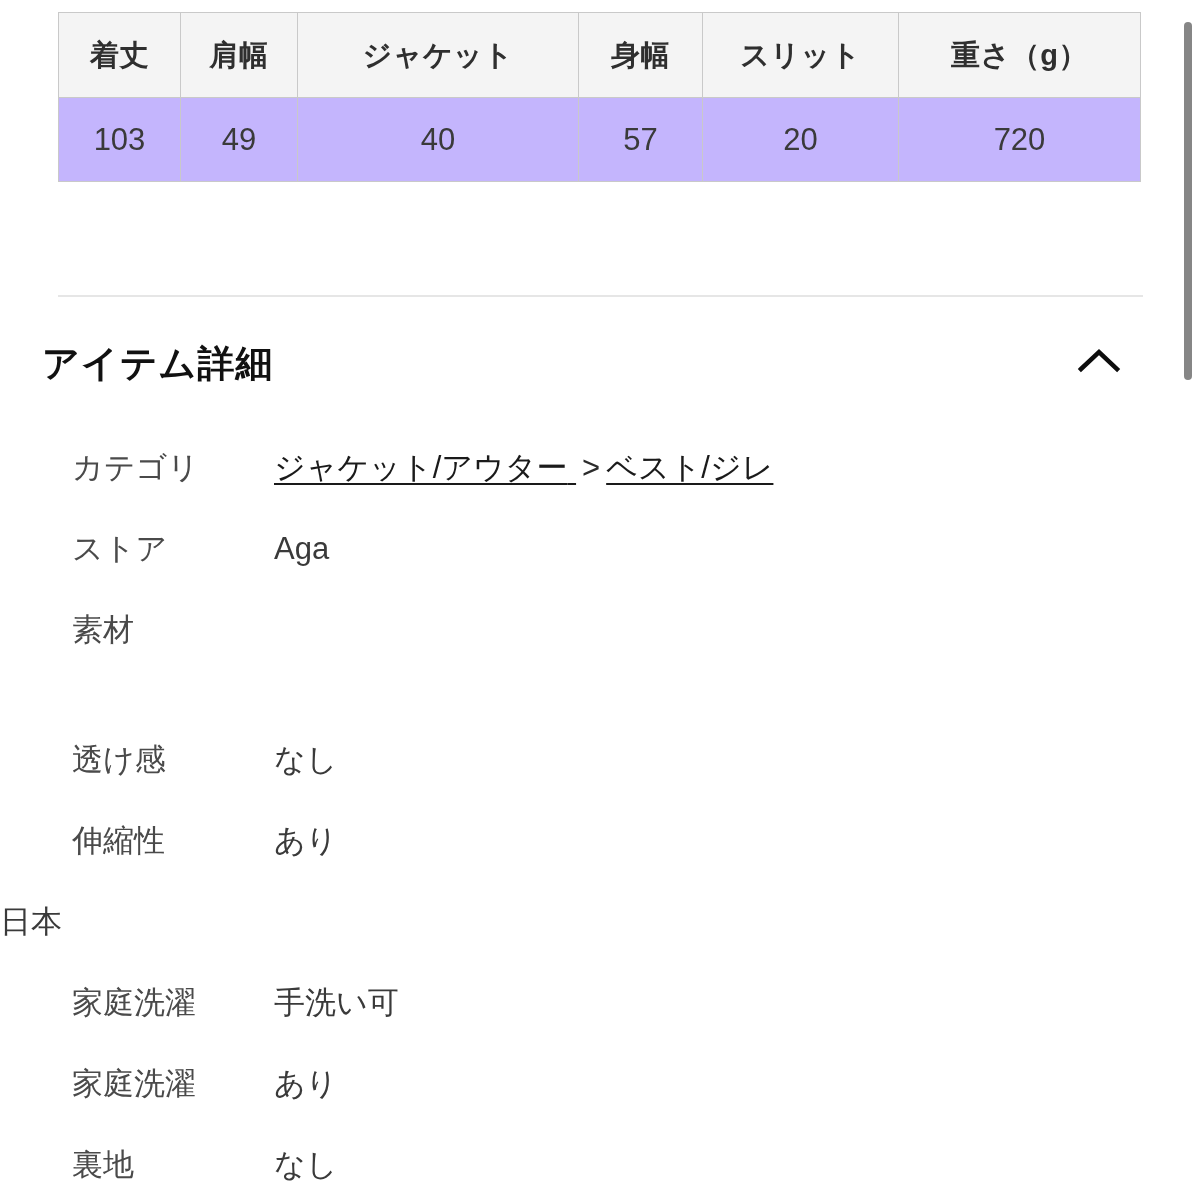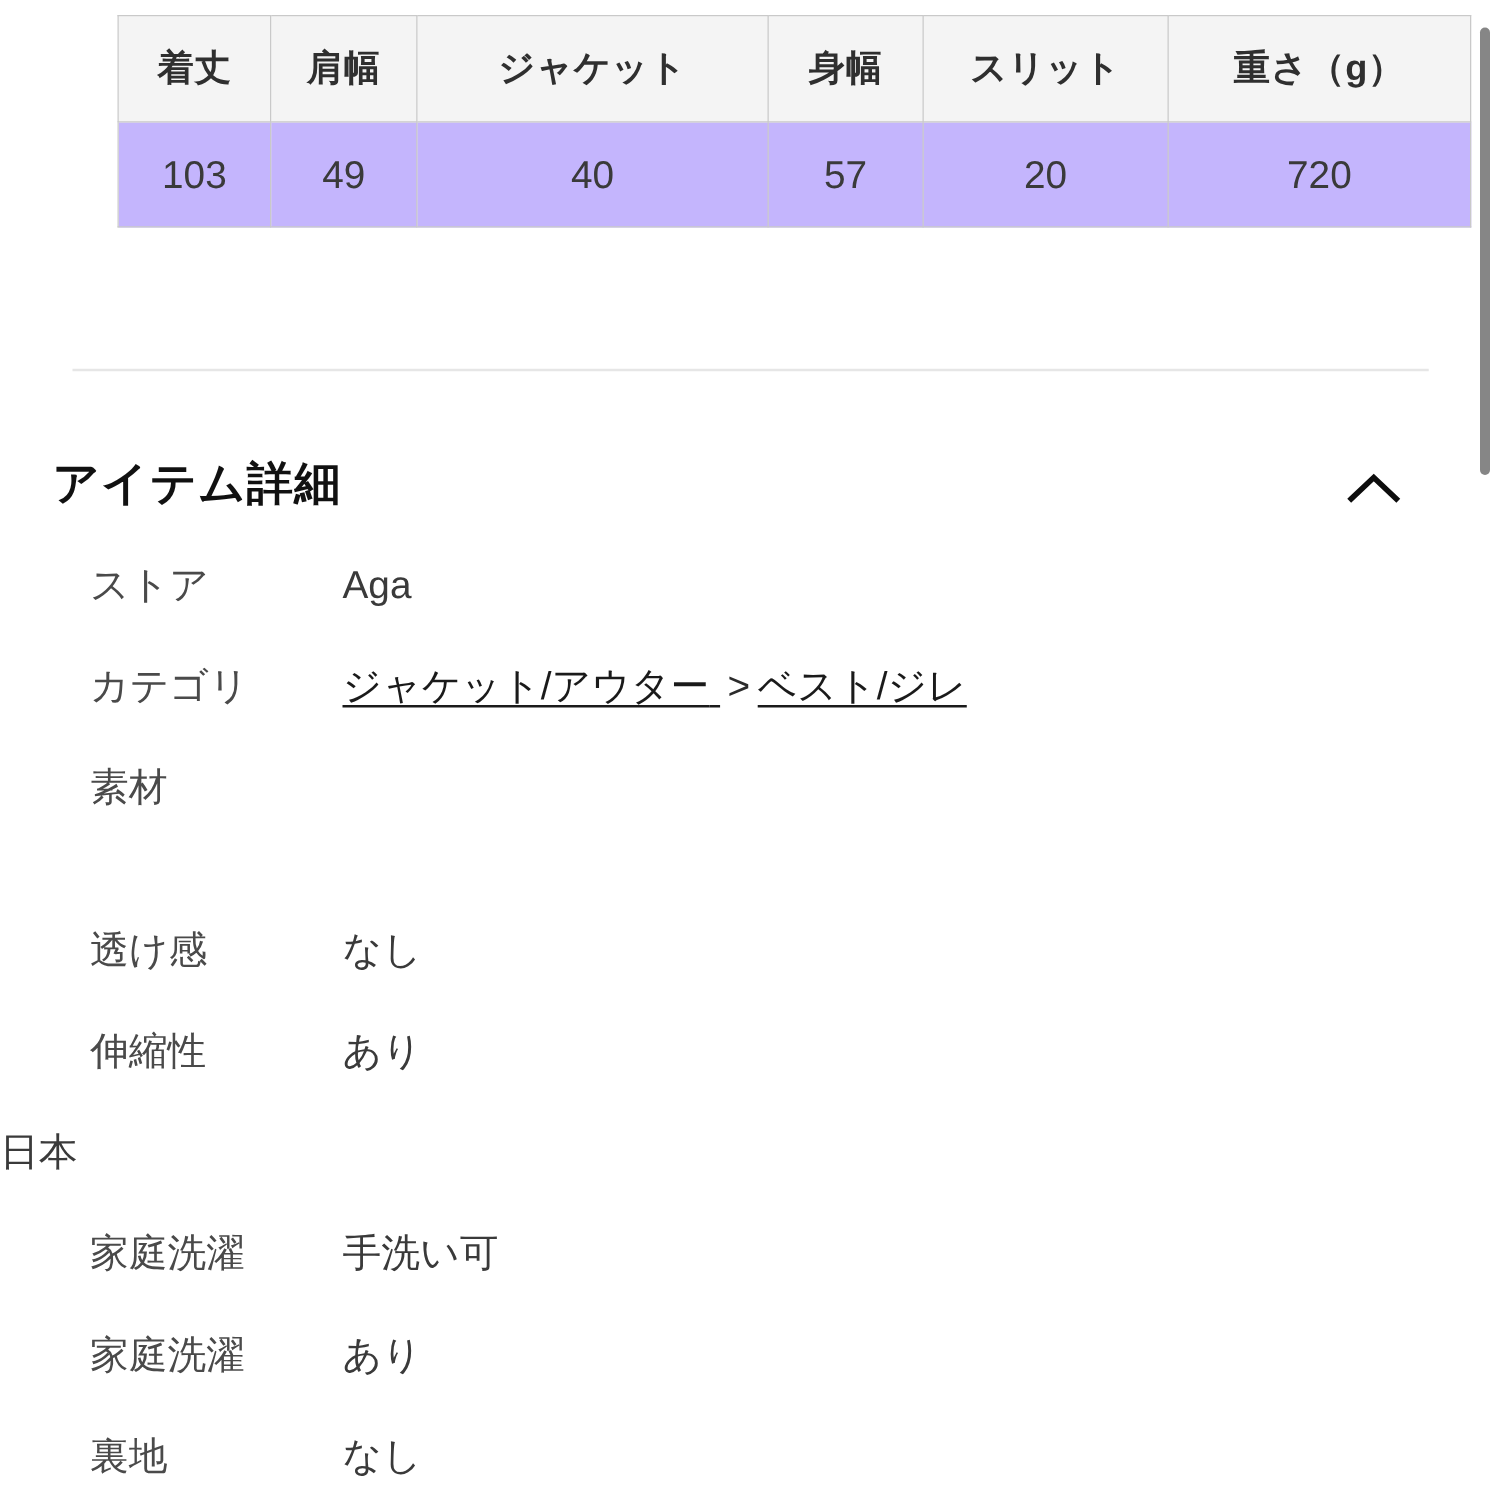--- a/index.html
+++ b/index.html
@@ -24,21 +24,20 @@
     position: absolute;
     left: 58px;
     top: 12px;
     width: 1082px;
   }
 
   table.size-table {
     border-collapse: collapse;
     width: 1082px;
     table-layout: fixed;
-    margin-left: 36px;
   }
 
   table.size-table th,
   table.size-table td {
     border: 1px solid #c9c9c9;
     text-align: center;
     color: #2f2f2f;
     white-space: nowrap;
   }
 
@@ -79,21 +78,21 @@
   }
 
   
   .section-header {
     position: absolute;
     left: 42px;
     top: 345px;
     width: 1080px;
     height: 60px;
     display: flex;
-    align-items: flex-end;
+    align-items: flex-start;
     justify-content: space-between;
   }
 
   .section-title {
     font-size: 37px;
     font-weight: bold;
     color: #111111;
     letter-spacing: 1px;
     line-height: 1;
   }
@@ -213,31 +212,31 @@
     <span>
       <svg class="chevron-up" viewBox="0 0 46 30" fill="none" xmlns="http://www.w3.org/2000/svg">
         <path d="M5 24 L23 7 L41 24" stroke="#0d0d0d" stroke-width="4.5" stroke-linecap="square" stroke-linejoin="miter"></path>
       </svg>
     </span>
   </div>
 
   <div class="detail-list">
 
     <div class="detail-row">
-      <div class="detail-label">ストア</div>
-      <div class="detail-value">Aga</div>
-    </div>
-
-    <div class="detail-row">
       <div class="detail-label">カテゴリ</div>
       <div class="detail-value">
         <span class="cat-link">ジャケット/アウター</span><span class="cat-link">&nbsp;</span><span class="cat-sep">&gt;</span><span class="cat-link">ベスト/ジレ</span>
       </div>
     </div>
 
+    <div class="detail-row">
+      <div class="detail-label">ストア</div>
+      <div class="detail-value">Aga</div>
+    </div>
+
     <div class="detail-row row-material">
       <div class="detail-label">素材</div>
     </div>
 
     <div class="detail-row">
       <div class="detail-label">透け感</div>
       <div class="detail-value">なし</div>
     </div>
 
     <div class="detail-row">

